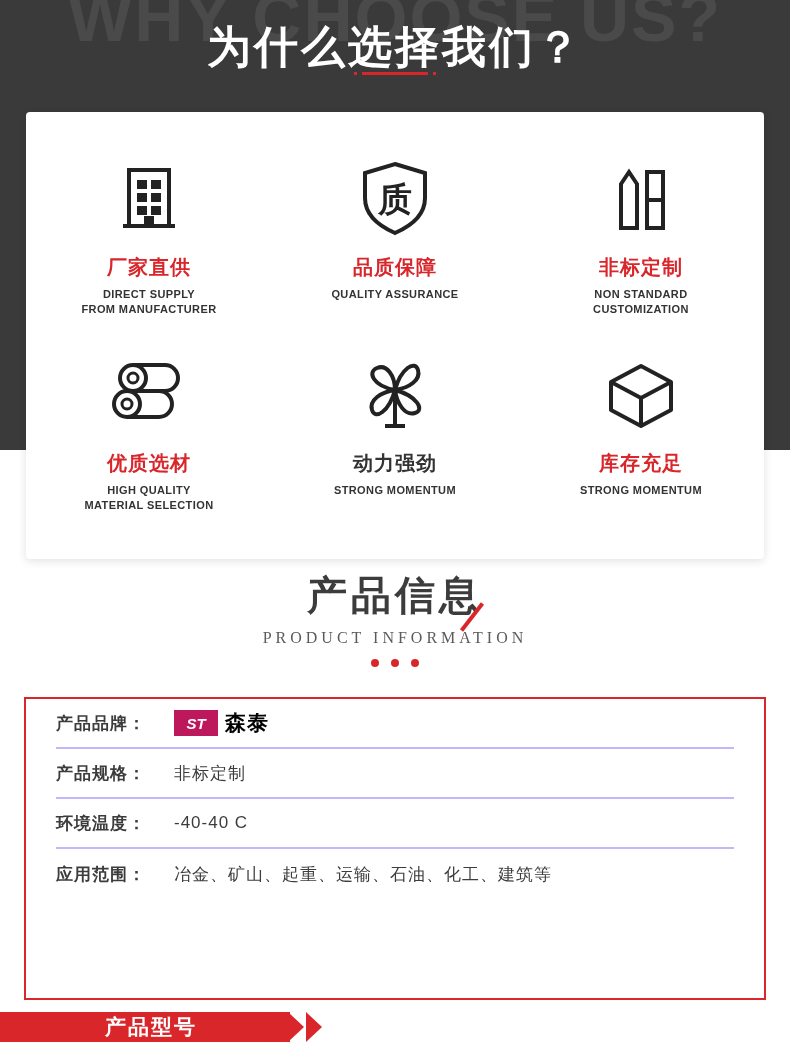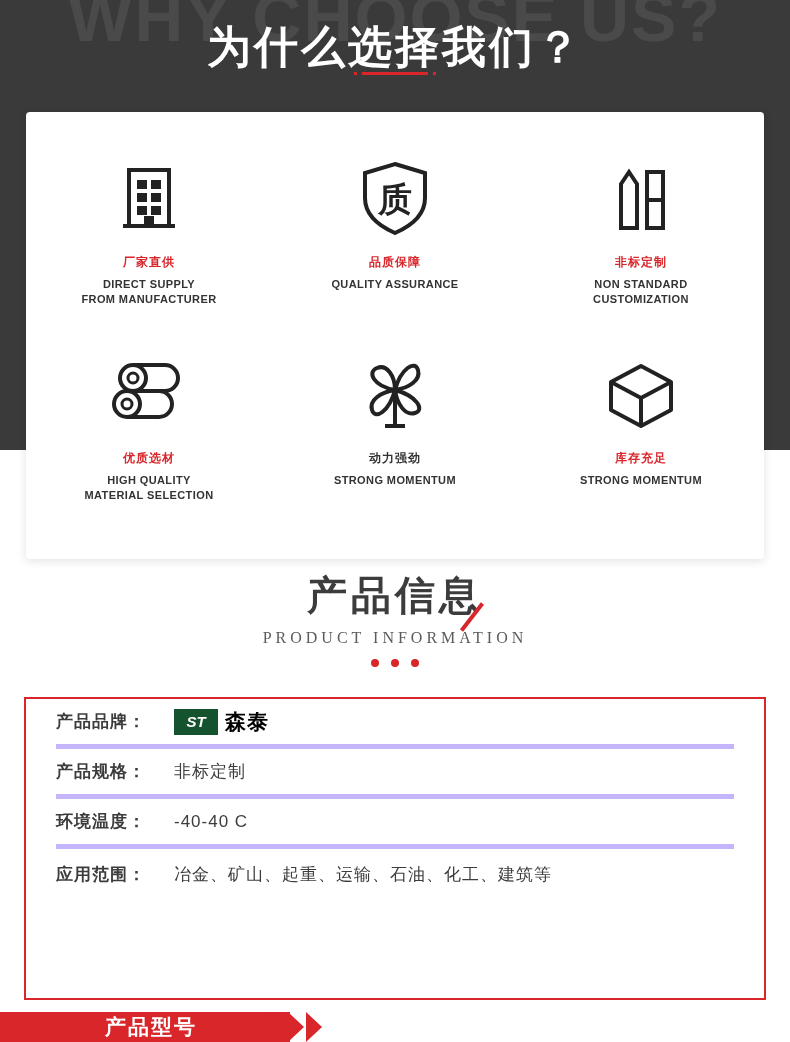--- a/index.html
+++ b/index.html
@@ -94,21 +94,21 @@
     align-items: center;
     justify-content: flex-start;
   }
   .feature .ficon {
     height: 104px;
     display: flex;
     align-items: center;
     justify-content: center;
   }
   .feature .fzh {
-    font-size: 12px;
+    font-size: 20px;
     color: #d8262b;
     font-weight: bold;
     letter-spacing: 1px;
     margin-top: 4px;
   }
   .feature .fen {
     font-size: 11px;
     color: #333333;
     text-align: center;
     line-height: 1.35;
@@ -169,21 +169,21 @@
     width: 742px;
     height: 303px;
     border: 2px solid #d8262b;
     background: #ffffff;
     padding: 0 30px;
   }
   .spec-row {
     height: 50px;
     display: flex;
     align-items: center;
-    border-bottom: 5px solid #c4b5fd;
+    border-bottom: 2px solid #c4b5fd;
   }
   .spec-row:last-child { border-bottom: none; }
   .spec-label {
     font-size: 17px;
     font-weight: bold;
     color: #3c3c3c;
     width: 118px;
     letter-spacing: 1px;
     flex: none;
   }
@@ -194,21 +194,21 @@
     display: flex;
     align-items: center;
   }
   .brand-logo {
     display: inline-flex;
     align-items: center;
     gap: 7px;
   }
   .brand-mark {
     width: 44px; height: 26px;
-    background: #14532d;
+    background: #be185d;
     color: #ffffff;
     font-size: 15px;
     font-weight: bold;
     font-style: italic;
     display: flex;
     align-items: center;
     justify-content: center;
     letter-spacing: 0px;
     font-family: "Liberation Sans", sans-serif;
   }

